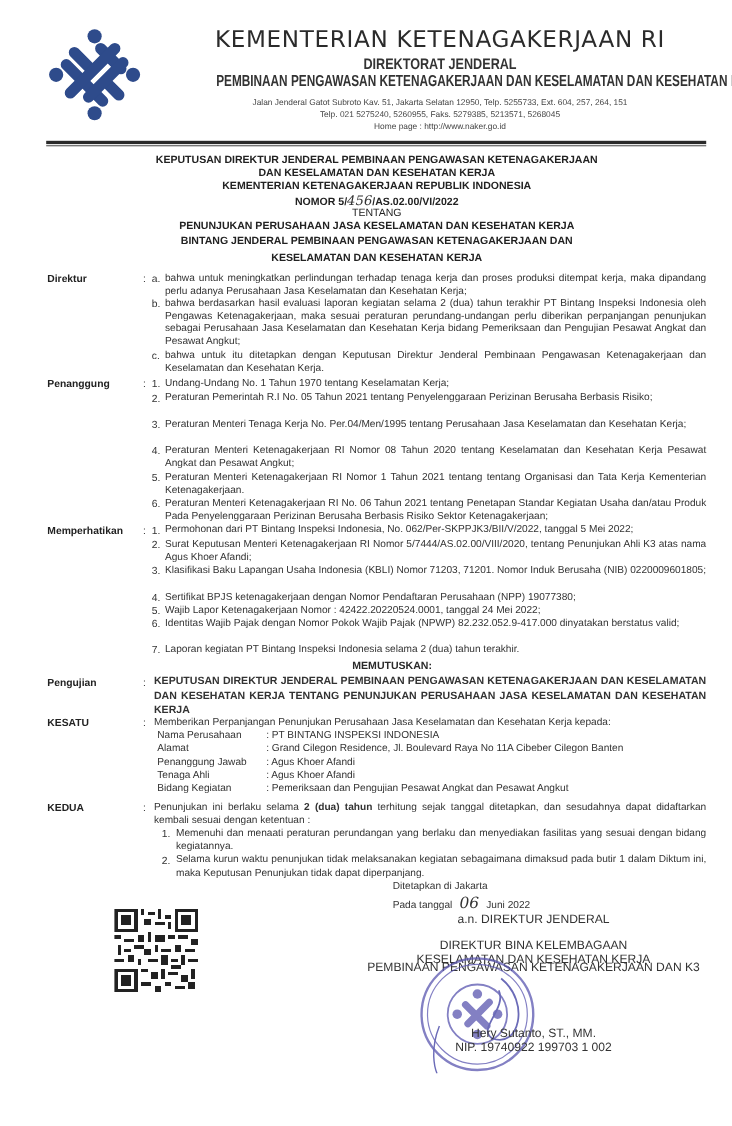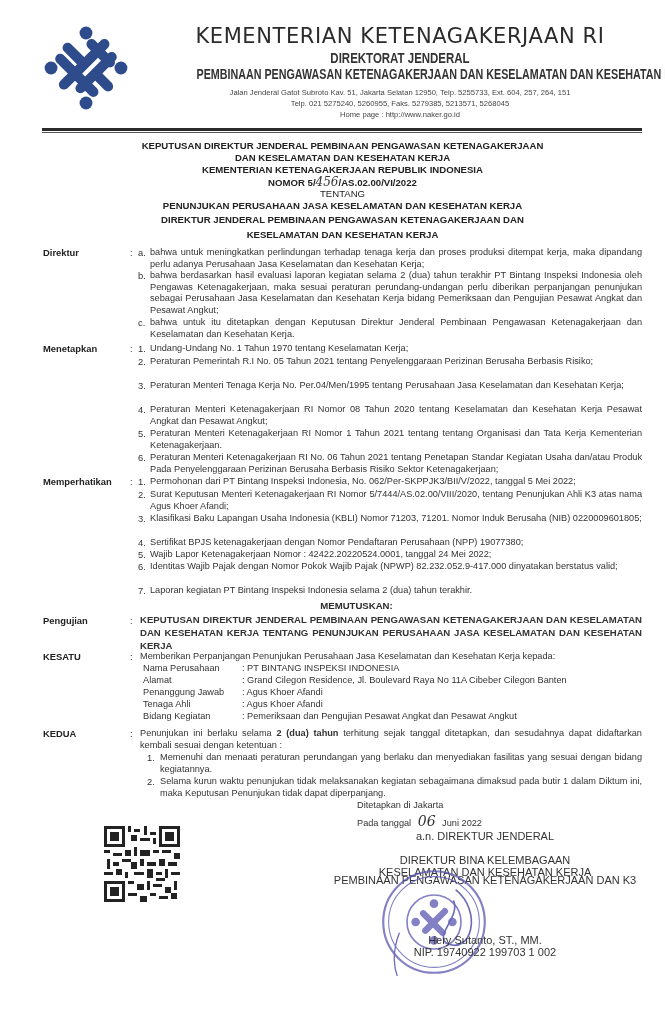--- a/index.html
+++ b/index.html
@@ -69,37 +69,37 @@
 
 <div>
   <div class="title" style="top:140px;">KEPUTUSAN DIREKTUR JENDERAL PEMBINAAN PENGAWASAN KETENAGAKERJAAN</div>
   <div class="title" style="top:152px;">DAN  KESELAMATAN DAN KESEHATAN KERJA</div>
   <div class="title" style="top:164px;">KEMENTERIAN KETENAGAKERJAAN REPUBLIK INDONESIA</div>
   <div class="title" style="top:175px;">
     <span>NOMOR 5/</span><span class="hand">456</span><span>/AS.02.00/VI/2022</span>
   </div>
   <div class="title normal" style="top:188px;">TENTANG</div>
   <div class="title" style="top:200px;">PENUNJUKAN PERUSAHAAN JASA KESELAMATAN DAN KESEHATAN  KERJA</div>
-  <div class="title" style="top:214px;">DIREKTUR JENDERAL PEMBINAAN PENGAWASAN KETENAGAKERJAAN DAN</div>
+  <div class="title" style="top:214px;">BINTANG JENDERAL PEMBINAAN PENGAWASAN KETENAGAKERJAAN DAN</div>
   <div class="title" style="top:229px;">KESELAMATAN DAN KESEHATAN KERJA</div>
 </div>
 
 <div>
   <div class="sec-label" style="top:247px;">Direktur</div>
   <div class="colon" style="top:247px;">:</div>
   <div class="mark" style="top:247px;">a.</div>
   <div class="item" style="top:247px;">bahwa untuk meningkatkan perlindungan terhadap tenaga kerja dan proses produksi ditempat kerja, maka dipandang perlu adanya Perusahaan Jasa Keselamatan dan Kesehatan Kerja;</div>
   <div class="mark" style="top:270px;">b.</div>
   <div class="item" style="top:270px;">bahwa berdasarkan hasil evaluasi laporan kegiatan selama 2 (dua) tahun terakhir PT Bintang Inspeksi Indonesia oleh Pengawas Ketenagakerjaan, maka sesuai peraturan perundang-undangan perlu diberikan perpanjangan penunjukan sebagai Perusahaan Jasa Keselamatan dan Kesehatan Kerja bidang Pemeriksaan dan Pengujian Pesawat Angkat dan Pesawat Angkut;</div>
   <div class="mark" style="top:317px;">c.</div>
   <div class="item" style="top:317px;">bahwa untuk itu ditetapkan dengan Keputusan Direktur Jenderal Pembinaan Pengawasan Ketenagakerjaan dan Keselamatan dan Kesehatan Kerja.</div>
 </div>
 
 <div>
-  <div class="sec-label" style="top:343px;">Menetapkan</div>
+  <div class="sec-label" style="top:343px;">Penanggung</div>
   <div class="colon" style="top:343px;">:</div>
   <div class="mark" style="top:343px;">1.</div>
   <div class="item" style="top:343px;">Undang-Undang No. 1 Tahun 1970 tentang Keselamatan Kerja;</div>
   <div class="mark" style="top:356px;">2.</div>
   <div class="item" style="top:356px;">Peraturan Pemerintah R.I No. 05 Tahun 2021 tentang Penyelenggaraan Perizinan Berusaha Berbasis Risiko;</div>
   <div class="mark" style="top:380px;">3.</div>
   <div class="item" style="top:380px;">Peraturan Menteri Tenaga Kerja No. Per.04/Men/1995 tentang Perusahaan Jasa Keselamatan dan Kesehatan Kerja;</div>
   <div class="mark" style="top:404px;">4.</div>
   <div class="item" style="top:404px;">Peraturan Menteri Ketenagakerjaan RI Nomor 08 Tahun 2020 tentang Keselamatan dan Kesehatan Kerja Pesawat Angkat dan Pesawat Angkut;</div>
   <div class="mark" style="top:428px;">5.</div>

